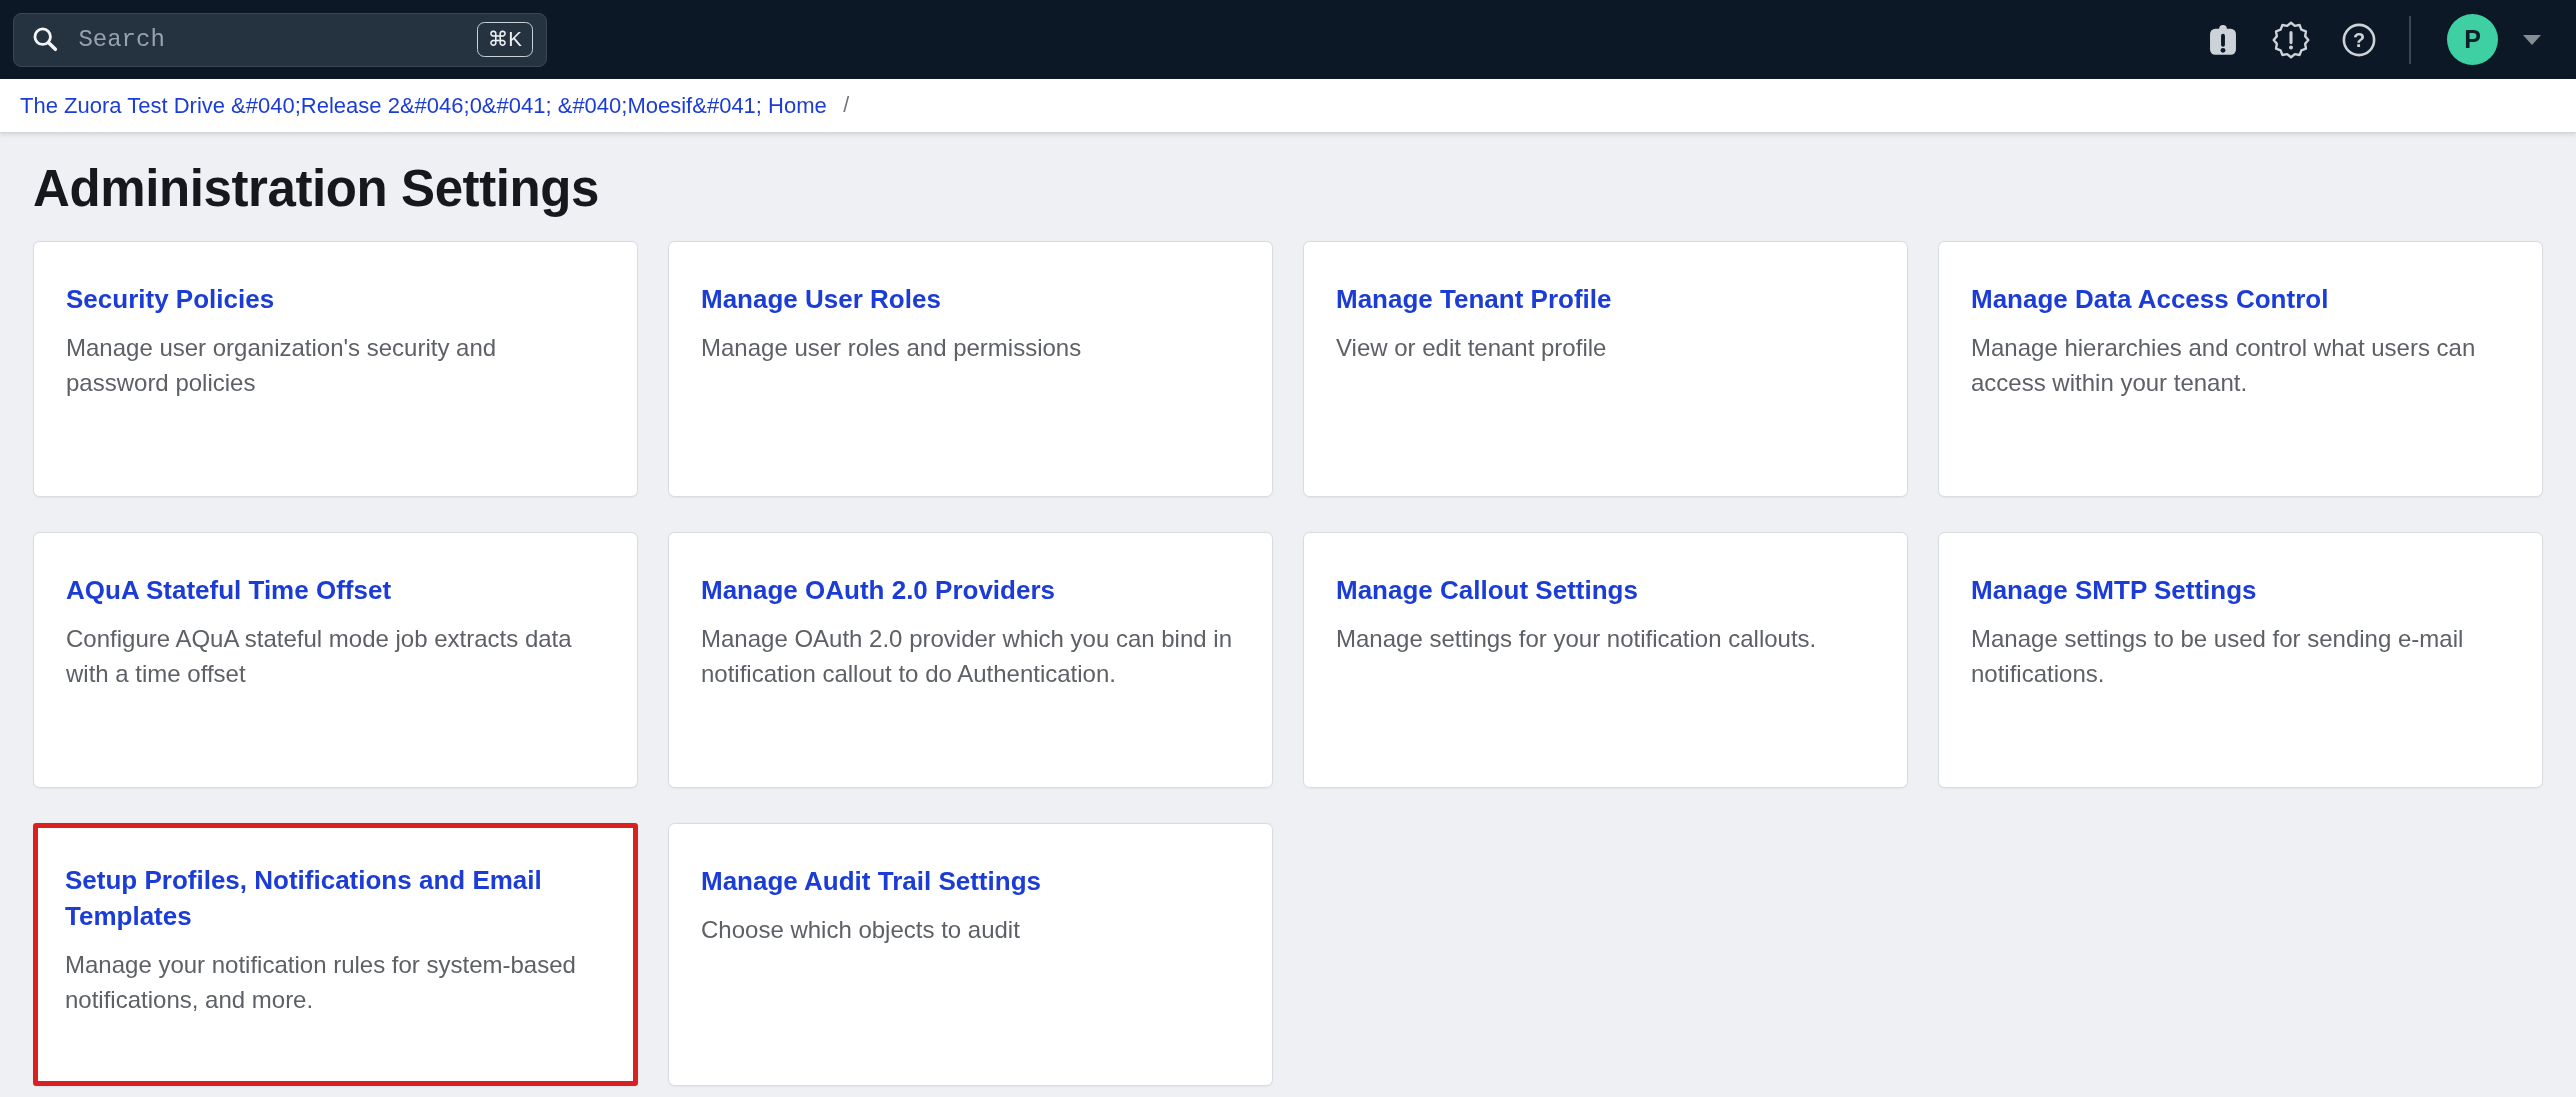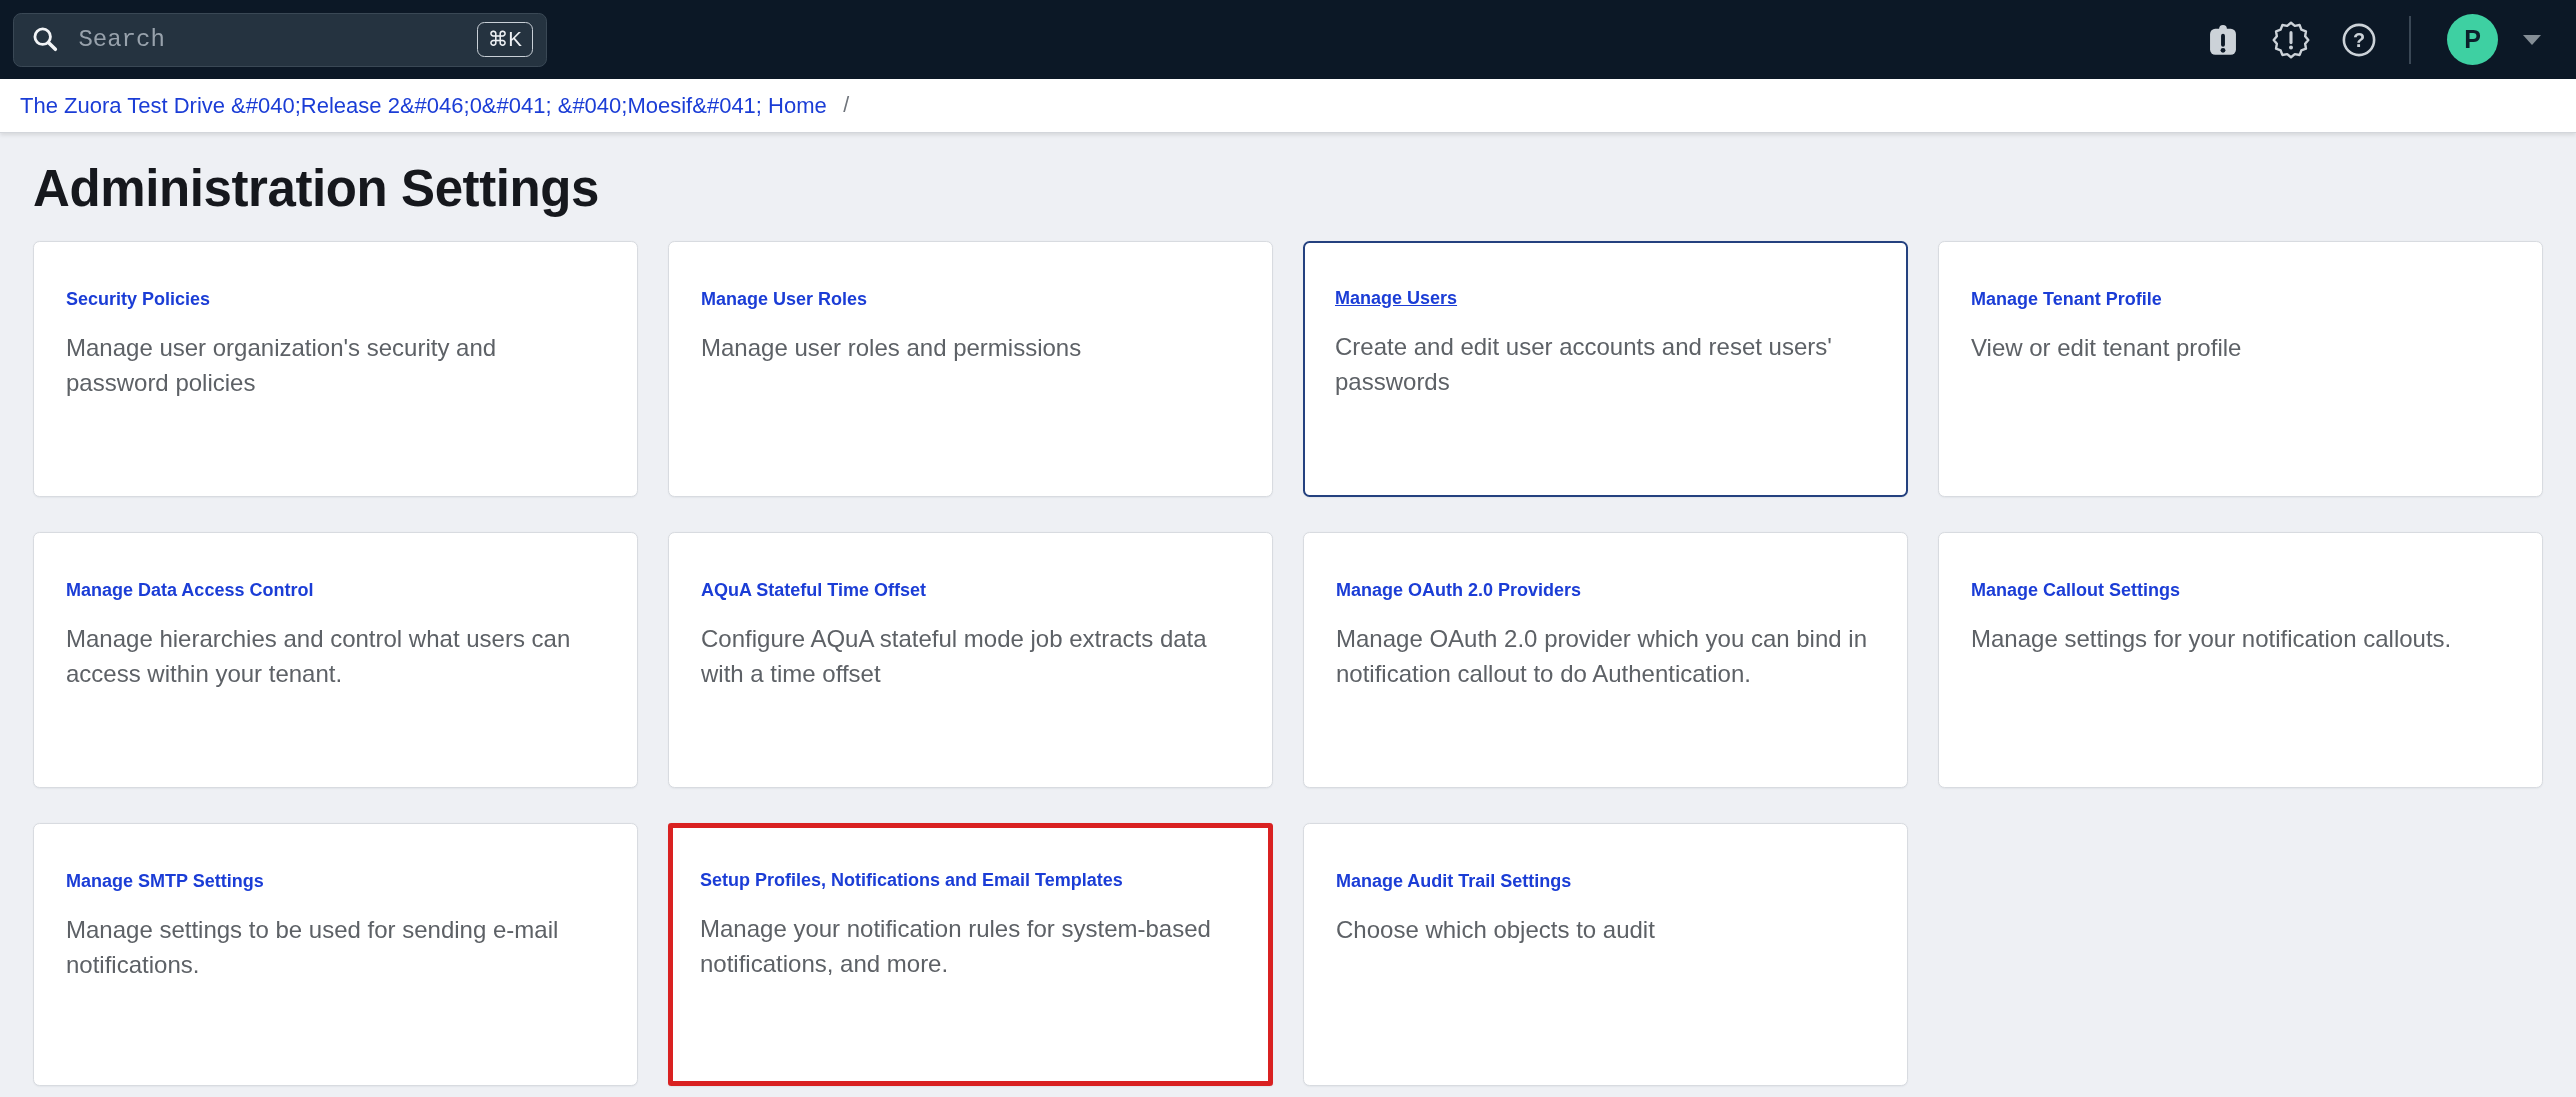--- a/index.html
+++ b/index.html
@@ -141,21 +141,21 @@
     padding: 37px 30px;
   }
   .card.focused .card-title { text-decoration: underline; }
   .card.highlighted {
     border: 5.8px solid #d92121;
     border-radius: 3.3px;
     padding: 34px 27px;
   }
   .card-title {
     color: #1b3dd6;
-    font-size: 18px;
+    font-size: 26px;
     font-weight: 700;
     line-height: 36px;
     text-decoration: none;
     cursor: pointer;
   }
   .card-desc {
     color: #5d6166;
     font-size: 24px;
     line-height: 35px;
     margin: 13px 0 0 0;
@@ -212,24 +212,20 @@
   <h1 class="page-title">Administration Settings</h1>
   <div class="cards-grid">
       <div class="card">
     <a class="card-title">Security Policies</a>
     <p class="card-desc">Manage user organization's security and password policies</p>
   </div>
       <div class="card">
     <a class="card-title">Manage User Roles</a>
     <p class="card-desc">Manage user roles and permissions</p>
   </div>
-      <div class="card focused">
-    <a class="card-title">Manage Users</a>
-    <p class="card-desc">Create and edit user accounts and reset users' passwords</p>
-  </div>
       <div class="card">
     <a class="card-title">Manage Tenant Profile</a>
     <p class="card-desc">View or edit tenant profile</p>
   </div>
       <div class="card">
     <a class="card-title">Manage Data Access Control</a>
     <p class="card-desc">Manage hierarchies and control what users can access within your tenant.</p>
   </div>
       <div class="card">
     <a class="card-title">AQuA Stateful Time Offset</a>

